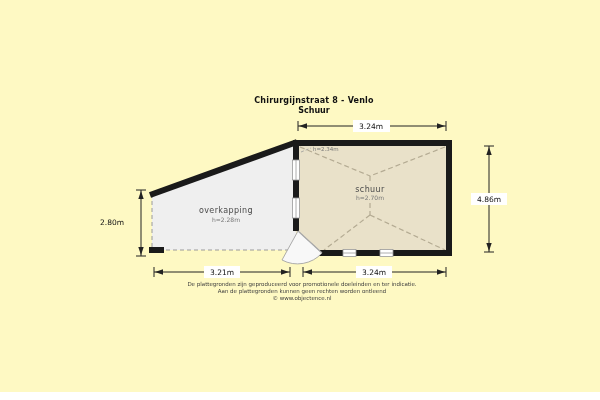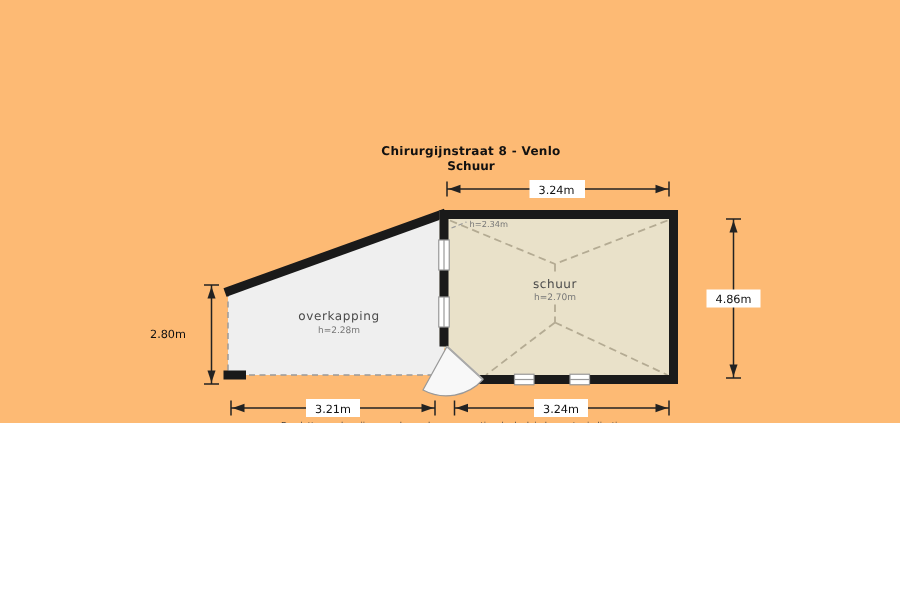--- a/index.html
+++ b/index.html
@@ -1,16 +1,16 @@
 <!DOCTYPE html>
 <html><head>
 <meta charset="utf-8">
 <style>
   html,body{margin:0;padding:0;background:#fff;}
-  .page{position:relative;width:600px;height:282px;background:#fdba74;overflow:hidden;
+  .page{position:relative;width:600px;height:392px;background:#fef9c3;overflow:hidden;
         font-family:"DejaVu Sans","Liberation Sans",sans-serif;}
   .title{position:absolute;left:14px;top:96px;width:600px;text-align:center;color:#111;}
   .title .line1{font-size:8px;font-weight:bold;letter-spacing:.2px;}
   .title .line2{font-size:8px;font-weight:bold;margin-top:1px;}
   .plan-svg{position:absolute;left:0;top:0;width:600px;height:400px;}
   .footer{position:absolute;left:2px;top:281px;width:600px;text-align:center;color:#3d3d3d;}
   .footer div{font-size:5.5px;line-height:7px;}
   svg text{font-family:"DejaVu Sans","Liberation Sans",sans-serif;}
 </style>
 </head>

